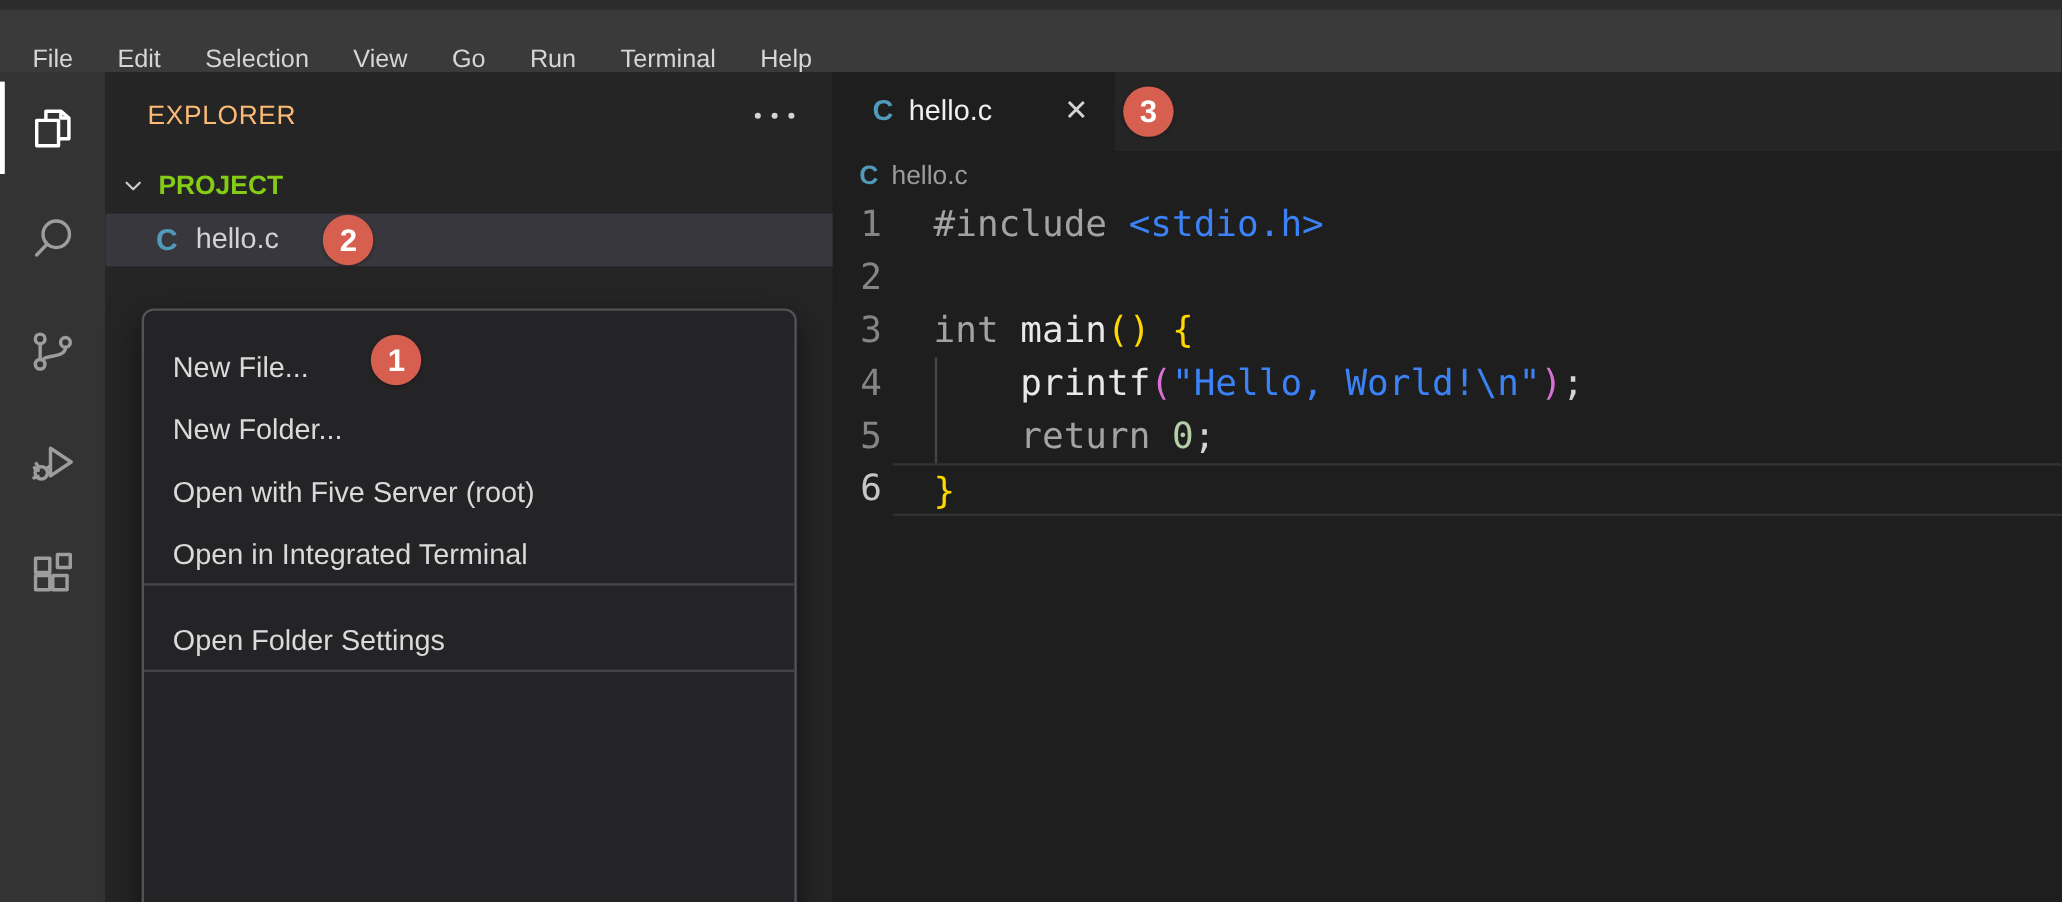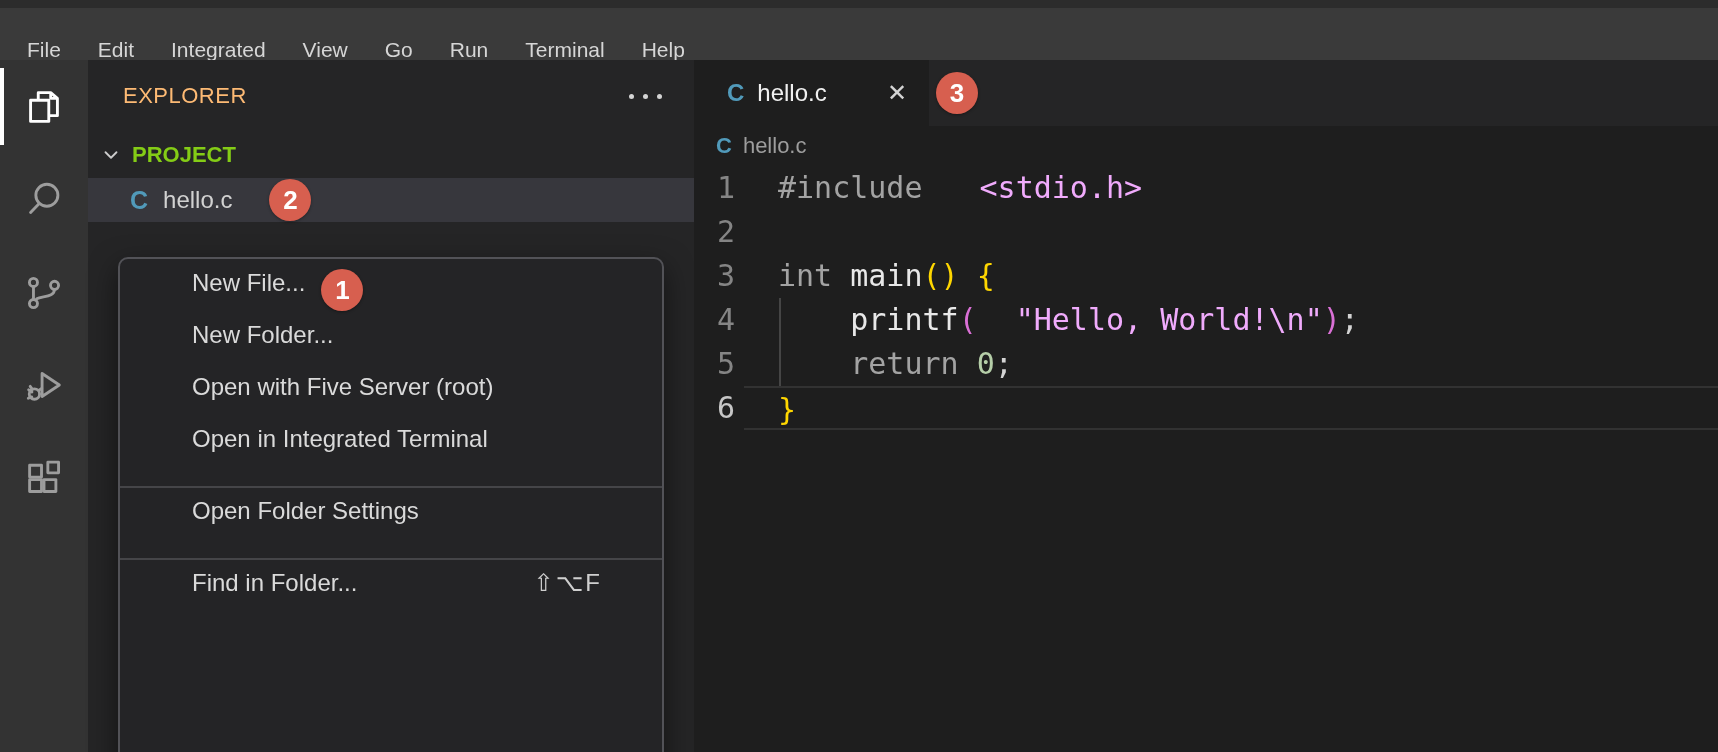--- a/index.html
+++ b/index.html
@@ -38,21 +38,21 @@
     font-size:26px; font-weight:bold; display:flex; align-items:center; justify-content:center;
     box-shadow:0 1px 3px rgba(0,0,0,.35); flex:0 0 auto; }
   .badge-file { margin-left:37px; }
   .badge-menu { margin-left:16px; }
   .badge-tab { margin-left:7px; align-self:center; }
 
   
   .ctx-menu { position:absolute; left:118px; top:257px; width:546px; height:520px;
     background:#242426; border:2px solid #525257; border-radius:10px;
     box-shadow:0 10px 28px rgba(0,0,0,.5); padding:10px 0; overflow:hidden; }
-  .ctx-item { height:52px; display:flex; align-items:flex-start; padding:0 60px 0 72px; cursor:pointer; }
+  .ctx-item { height:52px; display:flex; align-items:flex-end; padding:0 60px 0 24px; cursor:pointer;gap:36px; }
   .ctx-label { font-size:24px; color:#dadada; white-space:nowrap; }
   .ctx-shortcut { margin-left:auto; font-size:24px; color:#cfcfcf; letter-spacing:2px; }
   .ctx-sep { height:2px; background:#454548; margin:9px 0; }
 
   
   .editor-group { position:absolute; left:694px; top:60px; width:1024px; height:692px; background:#1e1e1e; }
   .tabbar { height:66px; background:#252526; display:flex; }
   .tab { width:235px; height:66px; background:#1e1e1e; display:flex; align-items:center; padding:0 22px 0 33px; cursor:pointer; }
   .tab .file-icon-c { margin-left:0; font-size:24px; }
   .tab-title { margin-left:13px; font-size:24px; color:#f0f0f0; }
@@ -65,36 +65,36 @@
   .code { position:relative; font-family:"DejaVu Sans Mono", monospace; font-size:30px; }
   .code-line { display:flex; height:44px; line-height:44px; white-space:pre; }
   .ln { width:50px; padding-right:9px; text-align:right; color:#858585; flex:0 0 auto;
         font-family:"DejaVu Sans Mono", monospace; }
   .ln.active { color:#c6c6c6; }
   .line-content { flex:1; padding-left:34px; }
   .line-content.active-line { border-top:2px solid #323232; border-bottom:2px solid #323232; }
   .indent-guide { position:absolute; left:85px; top:132px; width:2px; height:88px; background:#454545; }
   .tok-kw { color:#a3a3a3; }
   .tok-id { color:#e8e8e8; }
-  .tok-str { color:#f0abfc;margin-left:39px; }
+  .tok-str { color:#3b82f6; }
   .tok-b1 { color:#ffd700; }
   .tok-b2 { color:#da70d6; }
   .tok-num { color:#b5cea8; }
   .tok-pl { color:#d4d4d4; }
 </style>
 </head>
 <body>
 
 <div class="screen">
 
   <div class="menubar">
     <div class="menubar-items" id="menubar-items">
         <span class="menubar-item">File</span>
         <span class="menubar-item">Edit</span>
-        <span class="menubar-item">Integrated</span>
+        <span class="menubar-item">Selection</span>
         <span class="menubar-item">View</span>
         <span class="menubar-item">Go</span>
         <span class="menubar-item">Run</span>
         <span class="menubar-item">Terminal</span>
         <span class="menubar-item">Help</span>
       </div>
   </div>
 
   <div class="activitybar">
     <div class="ab-item active">
@@ -170,24 +170,20 @@
         <span class="ctx-label">Open with Five Server (root)</span>
       </div>
       <div class="ctx-item">
         <span class="ctx-label">Open in Integrated Terminal</span>
       </div>
       <div class="ctx-sep"></div>
       <div class="ctx-item">
         <span class="ctx-label">Open Folder Settings</span>
       </div>
       <div class="ctx-sep"></div>
-      <div class="ctx-item">
-        <span class="ctx-label">Find in Folder...</span>
-        <span class="ctx-shortcut">⇧⌥F</span>
-      </div>
     </div>
 
   <div class="editor-group">
     <div class="tabbar">
       <div class="tab">
         <span class="file-icon-c">C</span>
         <span class="tab-title">hello.c</span>
         <span class="tab-close">✕</span>
       </div>
       <span class="som-badge badge-tab">3</span>

